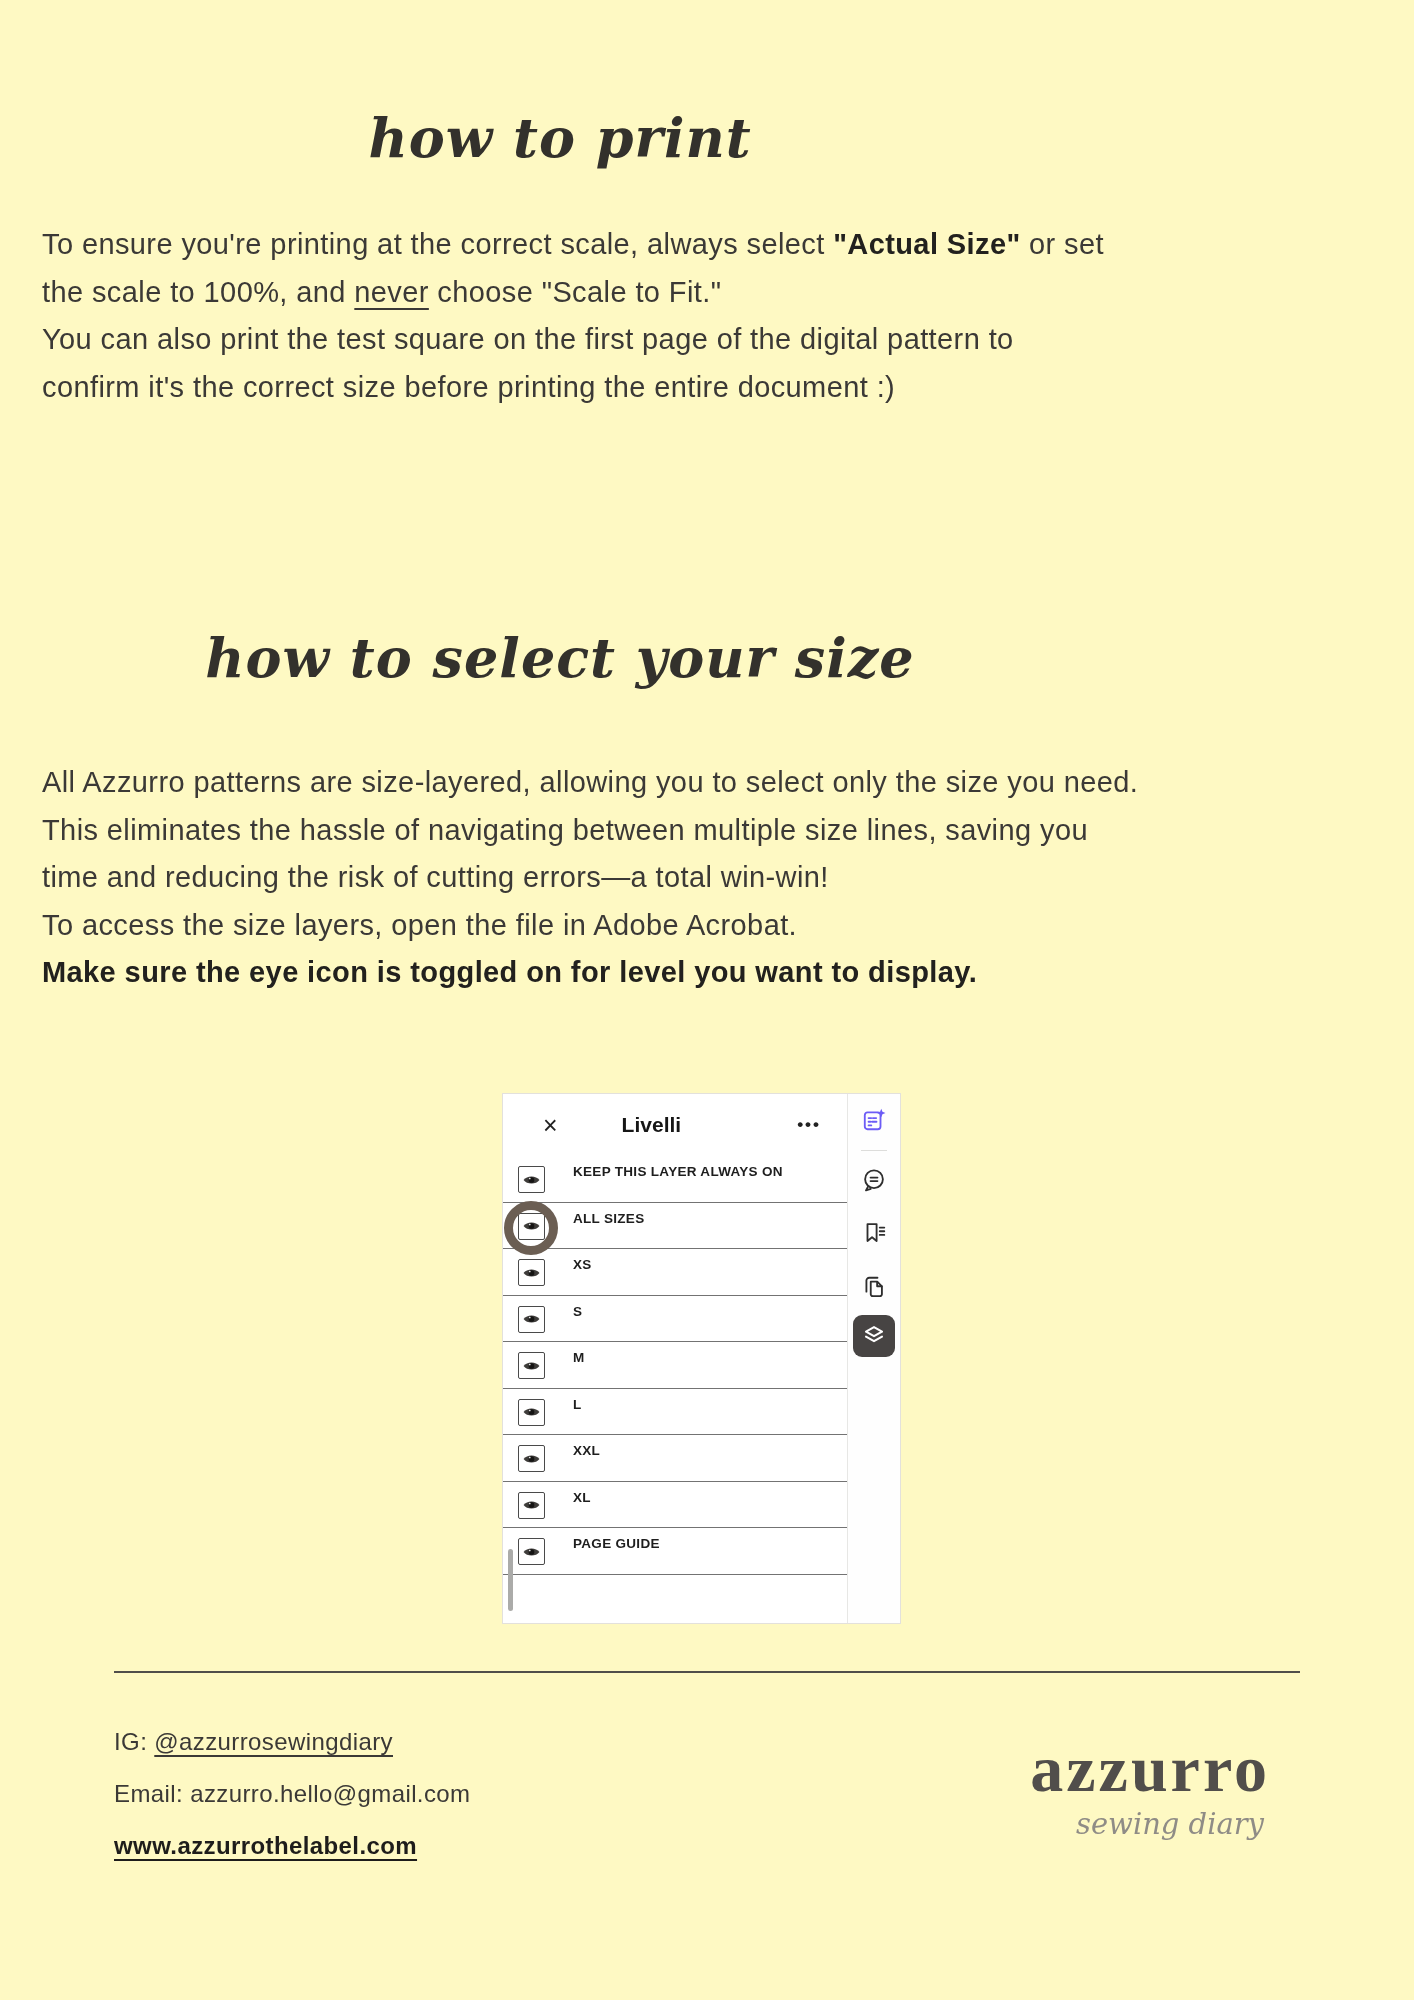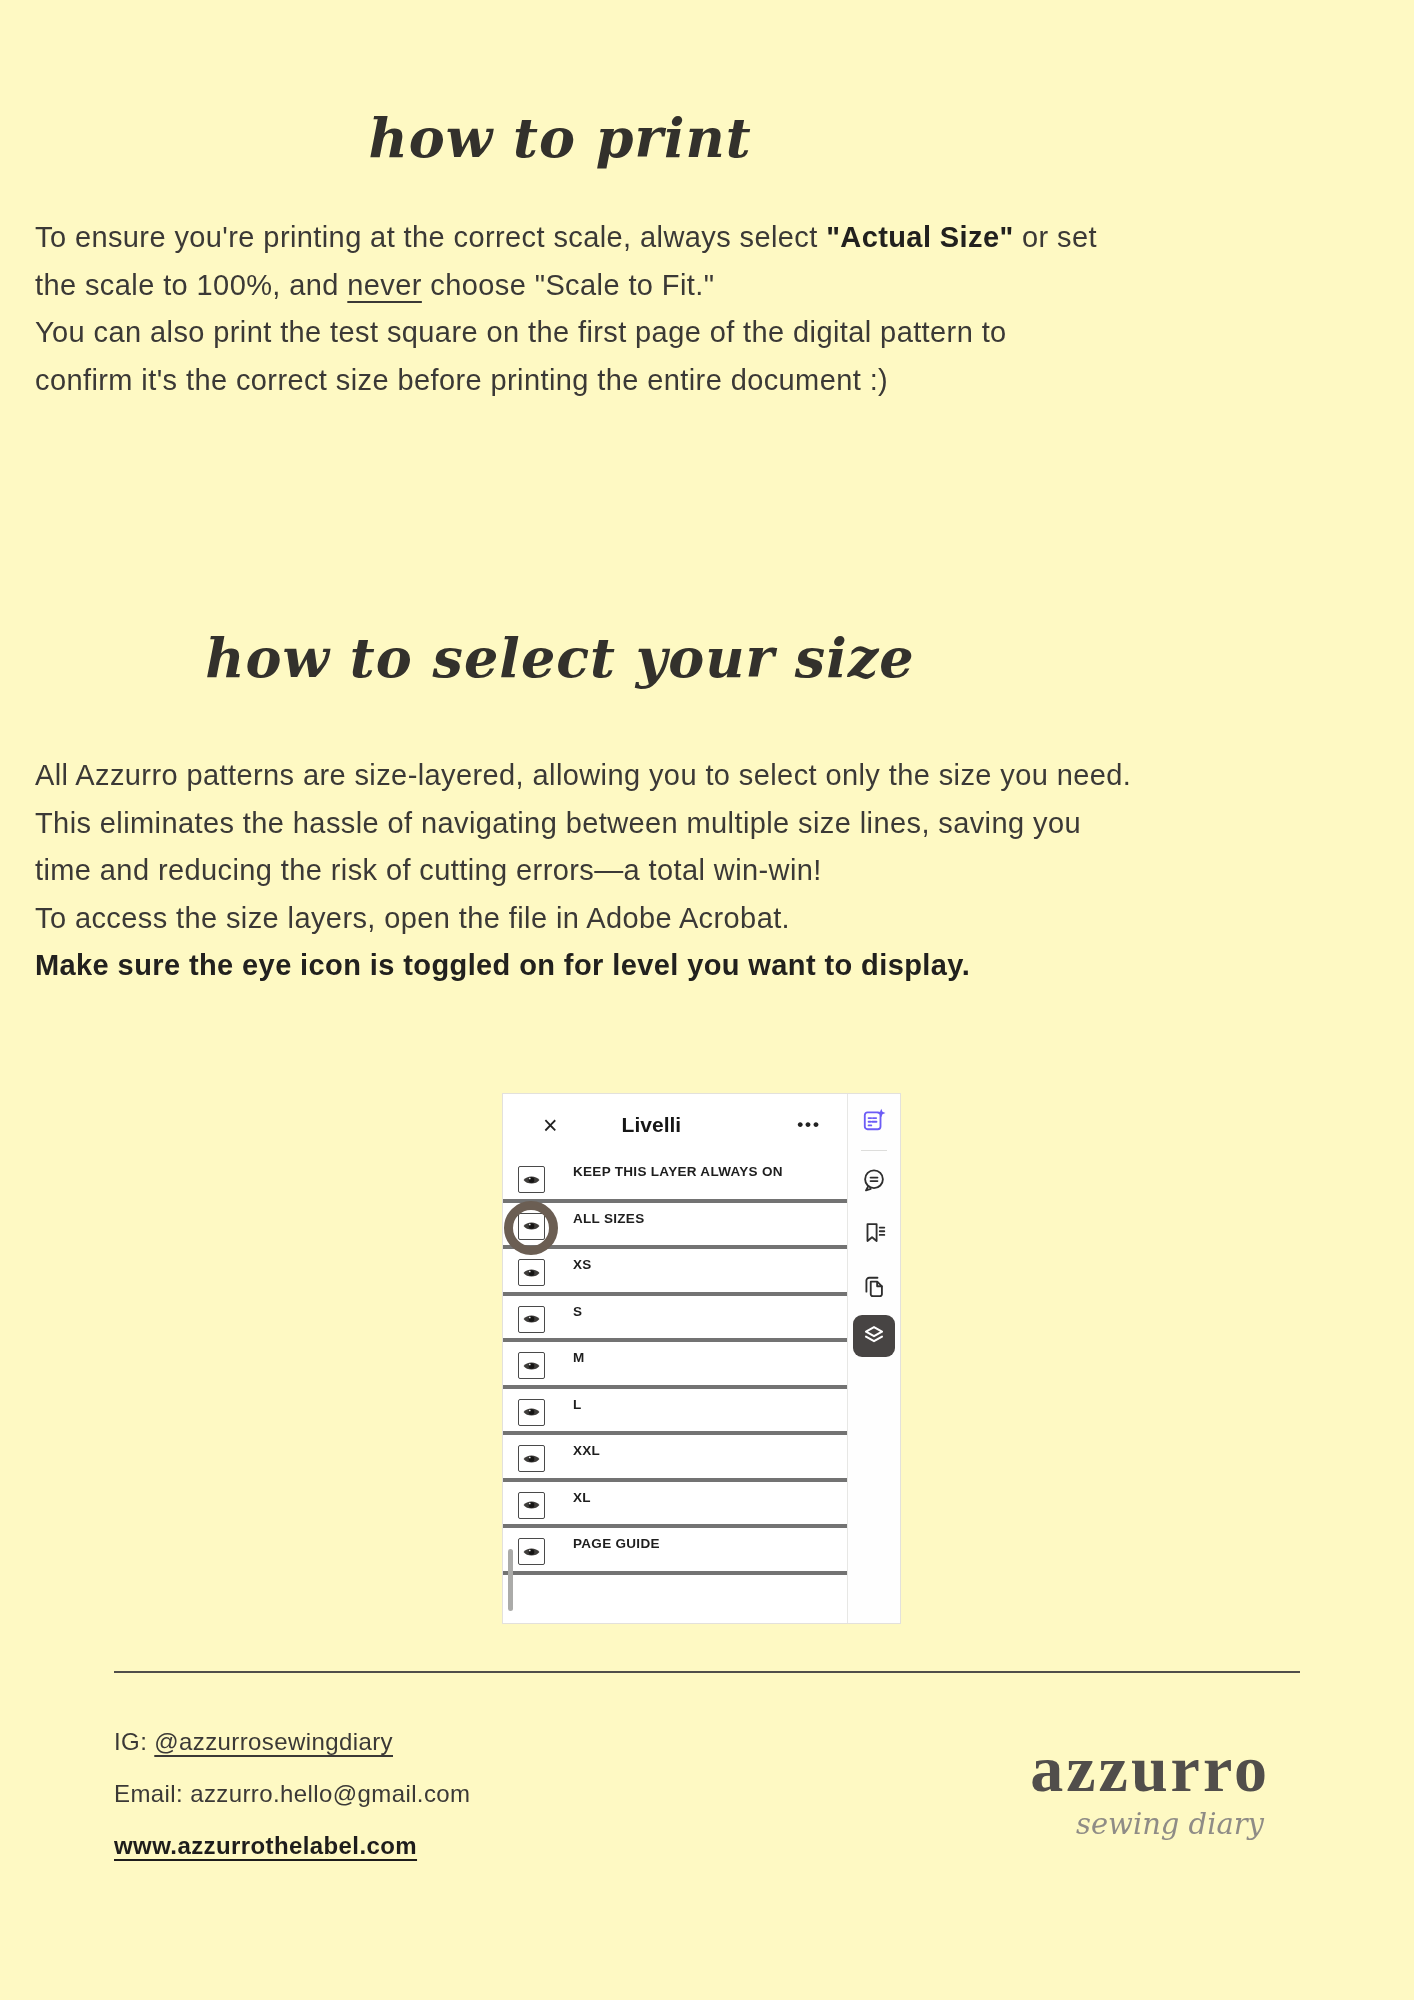--- a/index.html
+++ b/index.html
@@ -12,21 +12,21 @@
   .script-heading{
     position:absolute;left:35px;width:1050px;text-align:center;margin:0;
     font-family:"DejaVu Serif",serif;font-style:italic;font-weight:600;
     font-size:54px;letter-spacing:1px;color:#33312C;
   }
   #h-print{top:106px;}
   #h-size{top:626px;}
 
   
   .bodytext{
-    position:absolute;left:35px;width:1110px;margin:0;
+    position:absolute;left:35px;width:1110px;margin:7px;
     font-size:29px;line-height:47.5px;letter-spacing:.4px;color:#3B3936;
   }
   #p-print{top:214px;}
   #p-size{top:752px;}
   .ln{display:block;}
   .bold{font-weight:700;color:#22211E;}
   .ul{text-decoration:underline;text-underline-offset:6px;text-decoration-thickness:2px;}
 
   
   .shot{
@@ -34,21 +34,21 @@
     display:flex;background:#FFFFFF;border:1px solid #E3E1DC;box-sizing:border-box;
   }
   .panel{position:relative;width:346px;border-right:1px solid #E7E7E5;display:flex;flex-direction:column;box-sizing:border-box;}
   .panel-header{height:62px;display:flex;align-items:center;padding:0 26px 0 40px;flex:none;}
   .close-x{font-size:25px;color:#222;line-height:1;cursor:default;}
   .panel-title{font-size:21px;font-weight:700;color:#161616;margin-left:42px;padding-left:22px;}
   .more-dots{margin-left:auto;font-size:17px;letter-spacing:2px;color:#222;font-weight:700;}
   .rows{flex:1;display:flex;flex-direction:column;}
   .row{
     height:46.5px;box-sizing:border-box;display:flex;align-items:flex-start;
-    padding:5px 0 0 15px;border-bottom:4px solid #737373;
+    padding:5px 0 0 15px;border-bottom:1px solid #737373;
   }
   .eyebox{
     width:27px;height:27px;box-sizing:border-box;border:1.6px solid #4A4A4A;border-radius:2px;
     background:#fff;display:flex;align-items:center;justify-content:center;margin-top:5px;flex:none;
   }
   .layer-label{
     margin-left:28px;padding-top:3px;font-size:13.5px;font-weight:700;color:#1E1E1E;letter-spacing:.3px;
   }
   .annot-circle{
     position:absolute;left:1px;top:107px;width:36px;height:36px;

